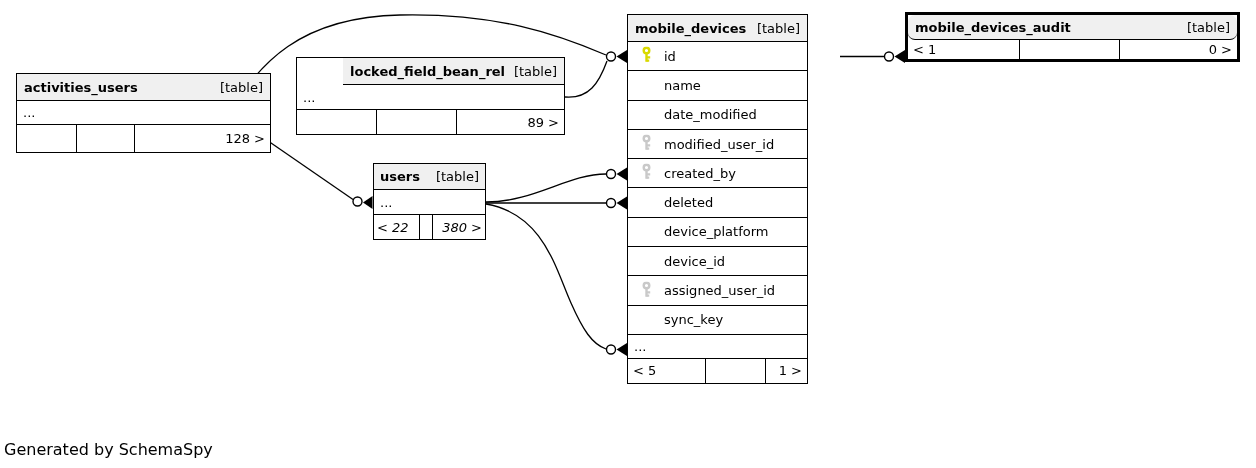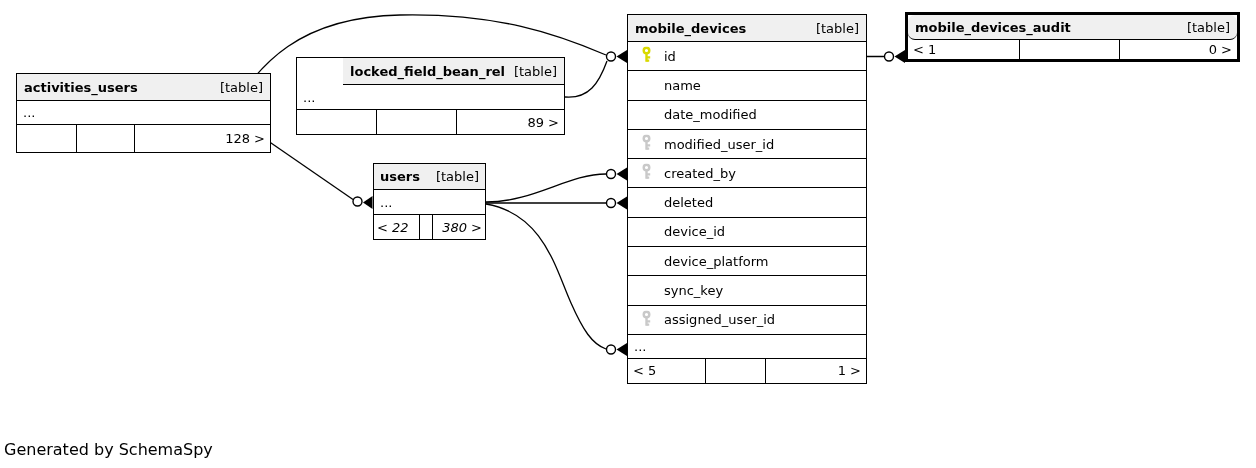--- a/index.html
+++ b/index.html
@@ -75,21 +75,21 @@
   
   #t-users { left: 373px; top: 163px; width: 113px; }
   #t-users .hdr { height: 26px; padding: 0 6px; }
   #t-users .erow { height: 25px; }
   #t-users .ft { height: 24px; font-style: italic; }
   #t-users .fc { padding: 0 3px; }
   #t-users .fc.c1 { width: 46px; }
   #t-users .fc.c2 { width: 13px; }
 
   
-  #t-mobile { left: 627px; top: 14px; width: 240px; }
+  #t-mobile { left: 627px; top: 14px; width: 181px; }
   #t-mobile .hdr { height: 27px; }
   #t-mobile .crow { height: 29.3px; }
   #t-mobile .erow { height: 24px; }
   #t-mobile .ft { height: 24px; }
   #t-mobile .fc.c1 { width: 78px; }
   #t-mobile .fc.c2 { width: 60px; }
 
   
   #t-audit { left: 905px; top: 12px; width: 335px; border-width: 3px; }
   #t-audit .hdr { height: 25px; border-radius: 7px; }
@@ -227,39 +227,39 @@
           <line x1="5.5" y1="10.8" x2="9.2" y2="10.8" stroke="currentColor" stroke-width="2.2"></line>
           <line x1="5.5" y1="14.2" x2="8.2" y2="14.2" stroke="currentColor" stroke-width="2.2"></line>
         </svg>
     </span>
     <span>created_by</span>
   </div>
   <div class="crow">
     <span>deleted</span>
   </div>
   <div class="crow">
+    <span>device_platform</span>
+  </div>
+  <div class="crow">
     <span>device_id</span>
   </div>
   <div class="crow">
-    <span>device_platform</span>
+    <span class="key fk">
+      <svg viewBox="0 0 11 16" width="11" height="16">
+          <circle cx="5.5" cy="4" r="2.8" fill="none" stroke="currentColor" stroke-width="2.4"></circle>
+          <line x1="5.5" y1="6.8" x2="5.5" y2="15.2" stroke="currentColor" stroke-width="2.4"></line>
+          <line x1="5.5" y1="10.8" x2="9.2" y2="10.8" stroke="currentColor" stroke-width="2.2"></line>
+          <line x1="5.5" y1="14.2" x2="8.2" y2="14.2" stroke="currentColor" stroke-width="2.2"></line>
+        </svg>
+    </span>
+    <span>assigned_user_id</span>
   </div>
   <div class="crow">
     <span>sync_key</span>
   </div>
-  <div class="crow">
-    <span class="key fk">
-      <svg viewBox="0 0 11 16" width="11" height="16">
-          <circle cx="5.5" cy="4" r="2.8" fill="none" stroke="currentColor" stroke-width="2.4"></circle>
-          <line x1="5.5" y1="6.8" x2="5.5" y2="15.2" stroke="currentColor" stroke-width="2.4"></line>
-          <line x1="5.5" y1="10.8" x2="9.2" y2="10.8" stroke="currentColor" stroke-width="2.2"></line>
-          <line x1="5.5" y1="14.2" x2="8.2" y2="14.2" stroke="currentColor" stroke-width="2.2"></line>
-        </svg>
-    </span>
-    <span>assigned_user_id</span>
-  </div>
   <div class="erow">
     <span>...</span>
   </div>
   <div class="ft">
     <span class="fc c1 l">&lt; 5</span>
     <span class="fc c2 l"></span>
     <span class="fc r">1 &gt;</span>
   </div>
 </div>
 

